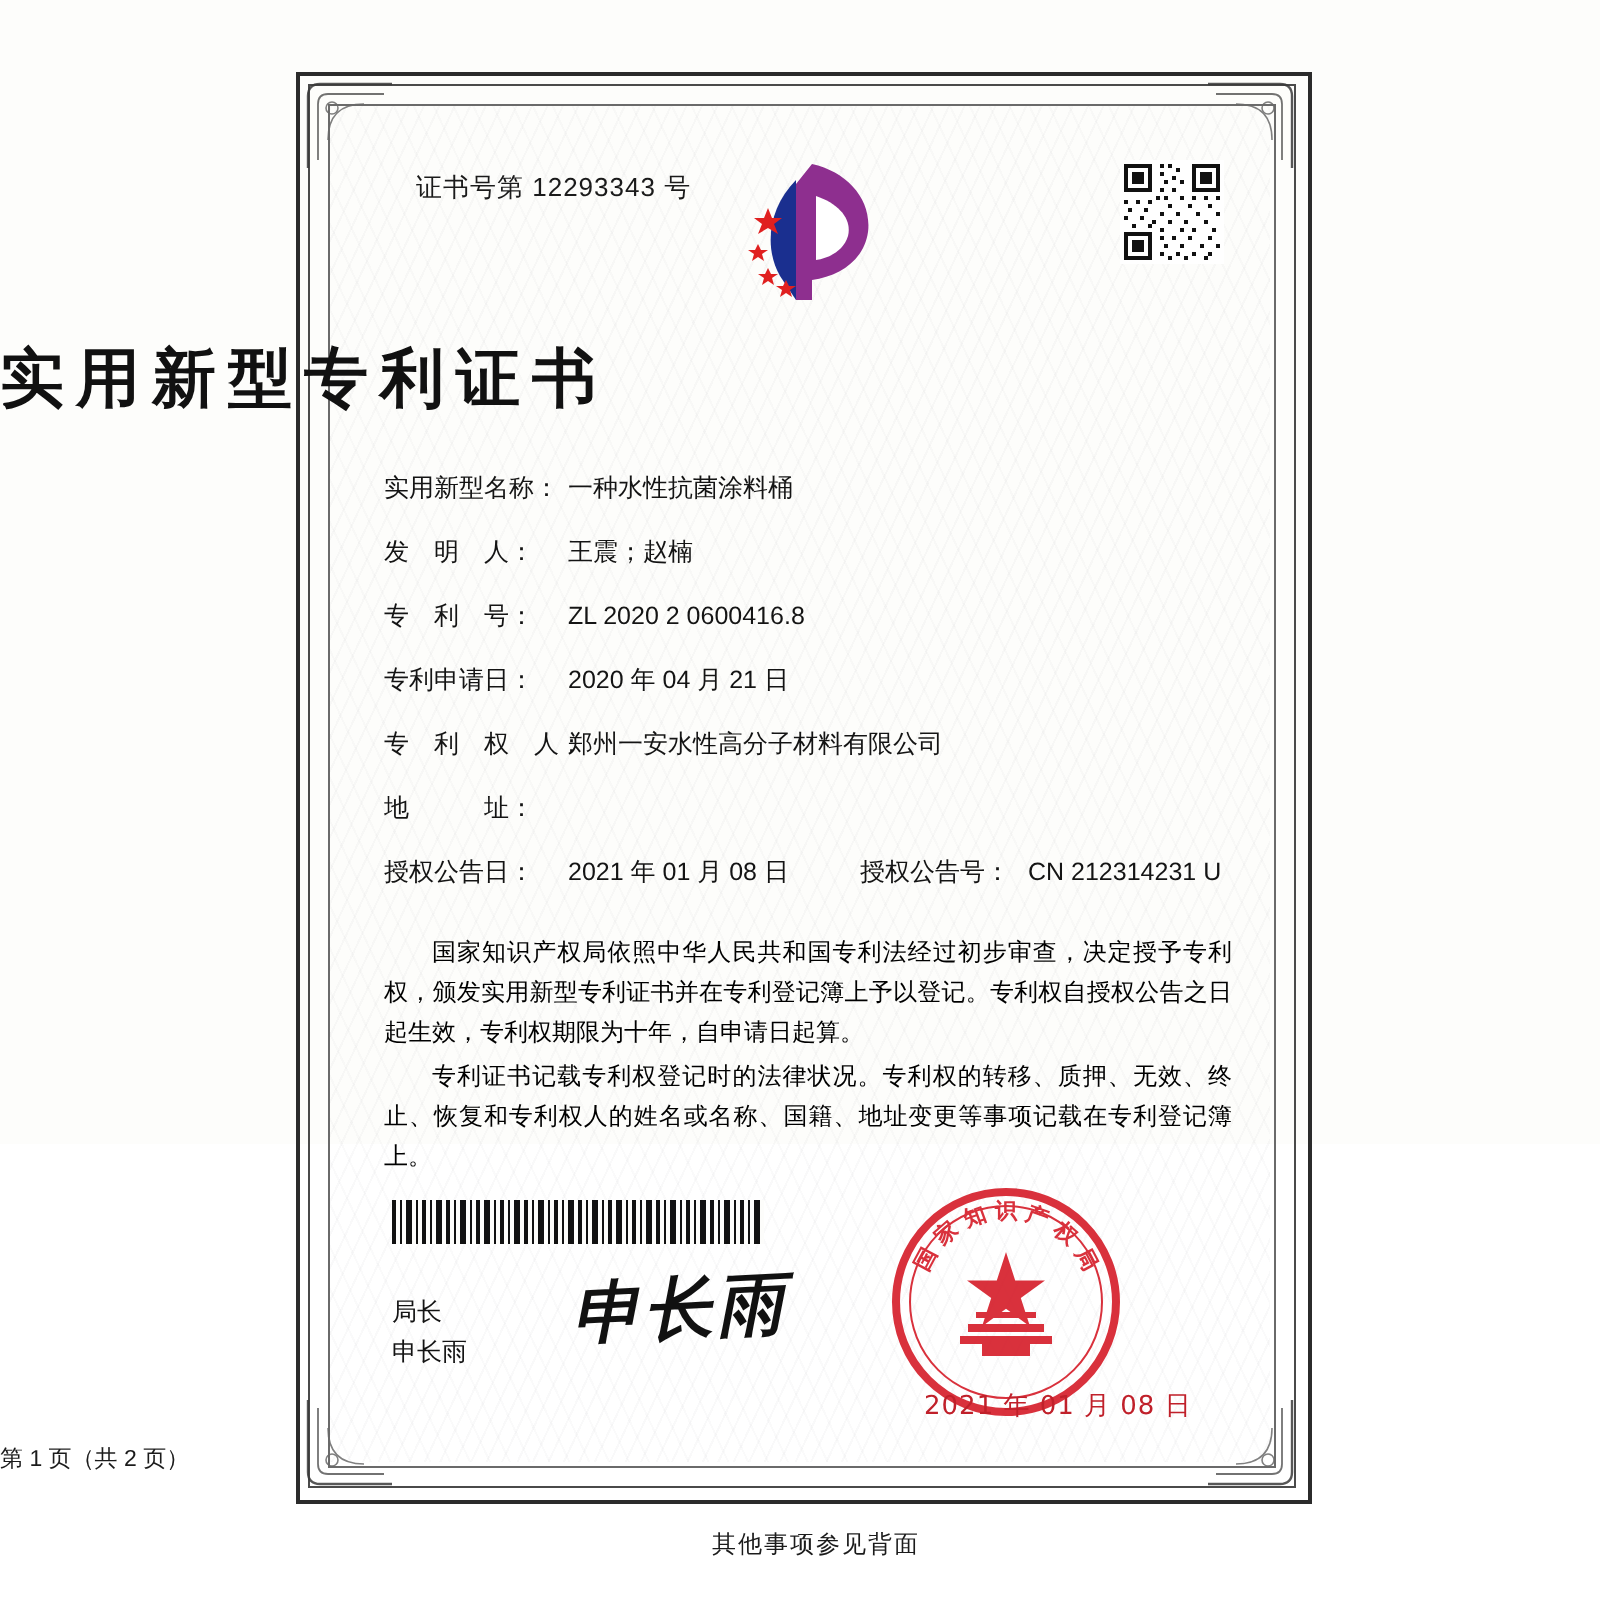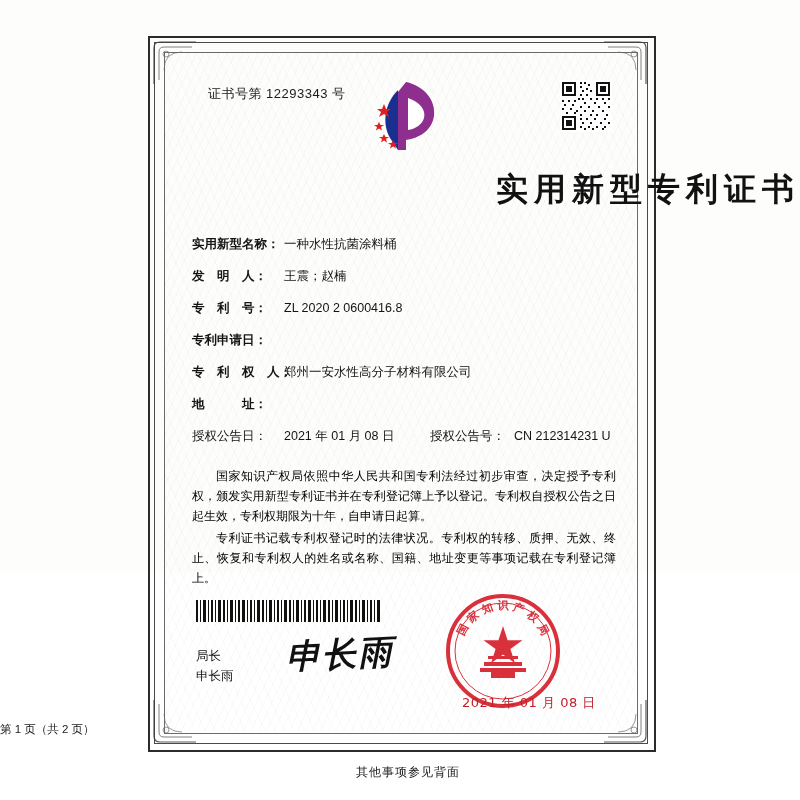--- a/index.html
+++ b/index.html
@@ -95,21 +95,21 @@
     width: 52px;
     height: 52px;
   }
   .qr svg { display: block; }
 
   .title {
     position: absolute;
     left: 0;
     right: 0;
     top: 168px;
-    text-align: right;
+    text-align: left;
     font-family: Liberation Sans, sans-serif;
     font-size: 32px;
     font-weight: bold;
     letter-spacing: 6px;
     color: #111;
   }
 
   
   .fields {
     position: absolute;
@@ -122,21 +122,20 @@
   .row {
     display: flex;
     align-items: flex-start;
     margin-bottom: 15px;
     line-height: 17px;
   }
   .row .lbl {
     width: 92px;
     flex: 0 0 92px;
     white-space: nowrap;
-    font-weight: bold;
   }
   .row .val {
     flex: 1 1 auto;
   }
   .row .val .line2 { display: block; }
 
   .row-split {
     display: flex;
     align-items: flex-start;
     margin-bottom: 15px;
@@ -380,20 +379,21 @@
       <span class="val">王震；赵楠</span>
     </div>
 
     <div class="row">
       <span class="lbl">专　利　号：</span>
       <span class="val">ZL 2020 2 0600416.8</span>
     </div>
 
     <div class="row">
       <span class="lbl">专利申请日：</span>
+      <span class="val">2020 年 04 月 21 日</span>
     </div>
 
     <div class="row">
       <span class="lbl">专　利　权　人：</span>
       <span class="val">郑州一安水性高分子材料有限公司</span>
     </div>
 
     <div class="row">
       <span class="lbl">地　　　址：</span>
       <span class="val">

